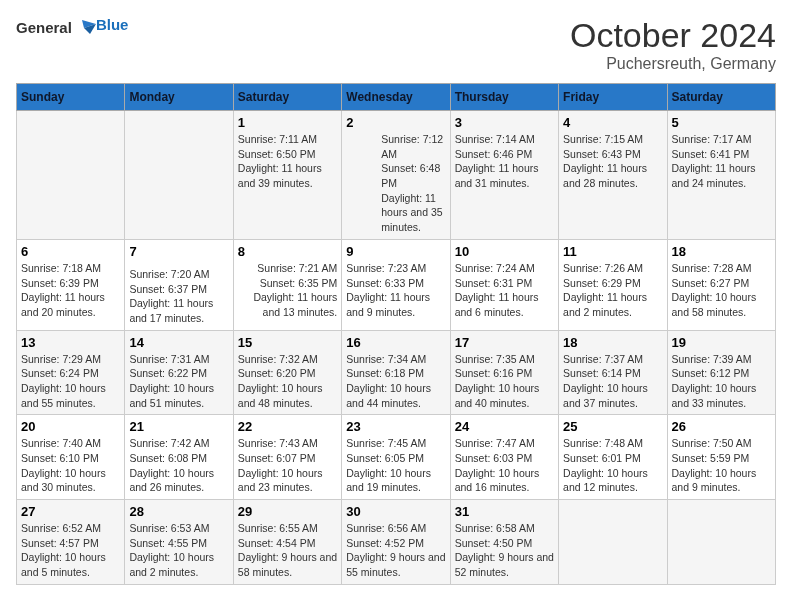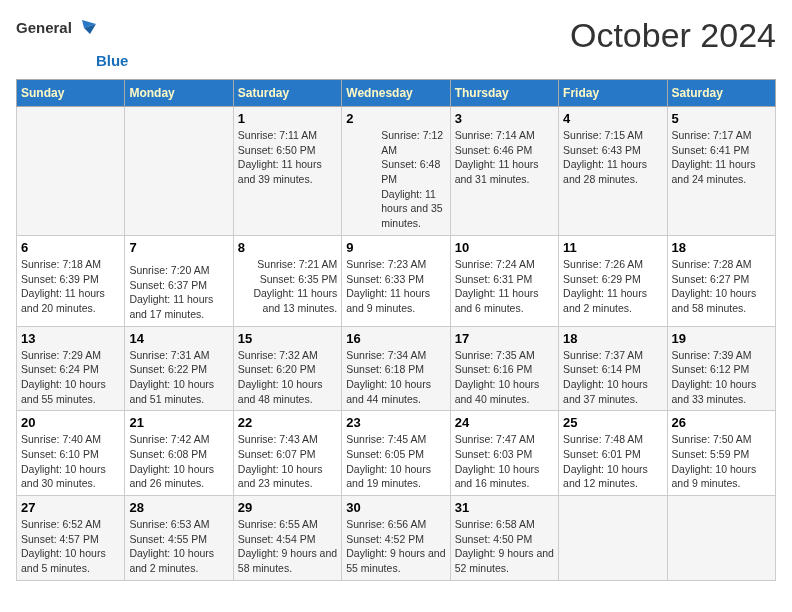--- a/index.html
+++ b/index.html
@@ -15,37 +15,37 @@
       justify-content: space-between;
       align-items: flex-start;
       margin-bottom: 10px;
     }
     .logo {
       display: flex;
       align-items: center;
       gap: 2px;
     }
     .logo-text-general { font-size: 15px; font-weight: bold; color: #333; }
-    .logo-text-blue { font-size: 15px; font-weight: bold; color: #1a6fbb; margin-top: 36px; }
+    .logo-text-blue { font-size: 15px; font-weight: bold; color: #1a6fbb; }
     .logo-icon {
       width: 22px;
       height: 22px;
     }
     .title-block { text-align: right; }
     .title-block h1 { font-size: 34px; font-weight: normal; color: #333; }
     .title-block h2 { font-size: 16px; font-weight: normal; color: #555; }
 
     table {
       width: 100%;
       border-collapse: collapse;
       font-size: 11px;
     }
     thead tr th {
       background-color: #2878c8;
-      color: #fef9c3;
+      color: #0f172a;
       padding: 6px 4px;
       text-align: left;
       font-size: 12px;
       font-weight: bold;
       border: 1px solid #aaa;
     }
     tbody tr td {
       border: 1px solid #ccc;
       vertical-align: top;
       padding: 4px;
@@ -68,20 +68,21 @@
         <svg class="logo-icon" viewBox="0 0 22 22" style="margin-left:2px;">
           <polygon points="8,4 22,8 10,12" fill="#2878c8"></polygon>
           <polygon points="10,12 22,8 16,18" fill="#1a5fa0"></polygon>
         </svg>
       </div>
       <span class="logo-text-blue">Blue</span>
     </div>
   </div>
   <div class="title-block">
     <h1>October 2024</h1>
+    <h2>Puchersreuth, Germany</h2>
   </div>
 </div>
 
 <table>
   <thead>
     <tr>
     <th>Sunday</th>
         <th>Monday</th>
         <th>Saturday</th>
         <th>Wednesday</th>

